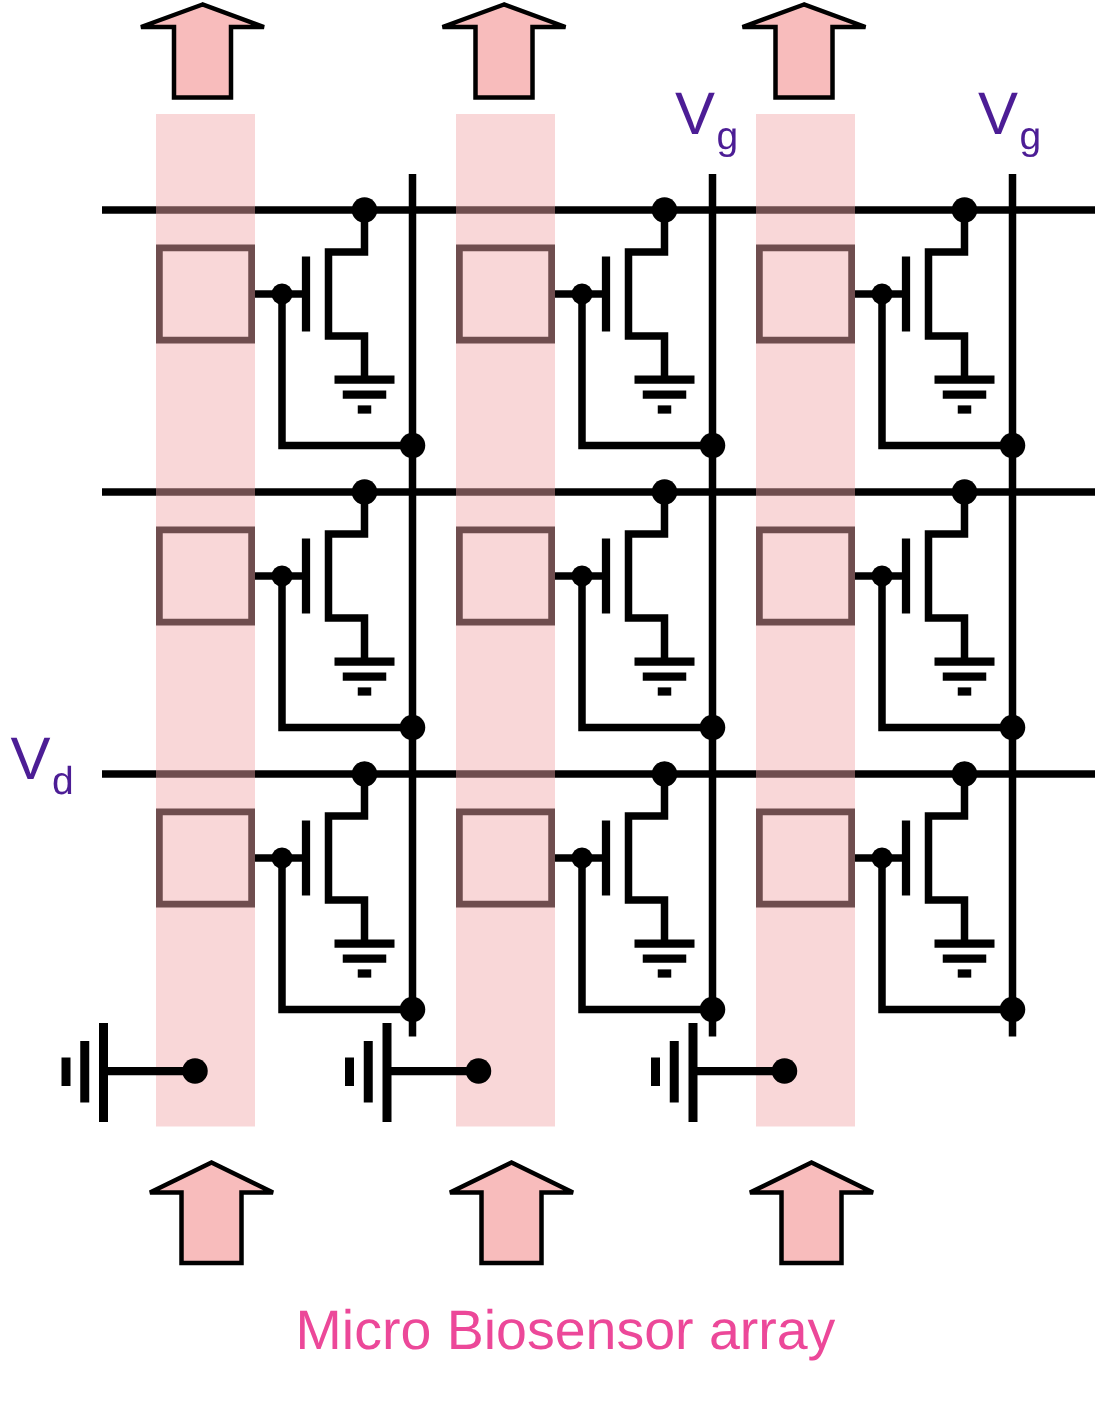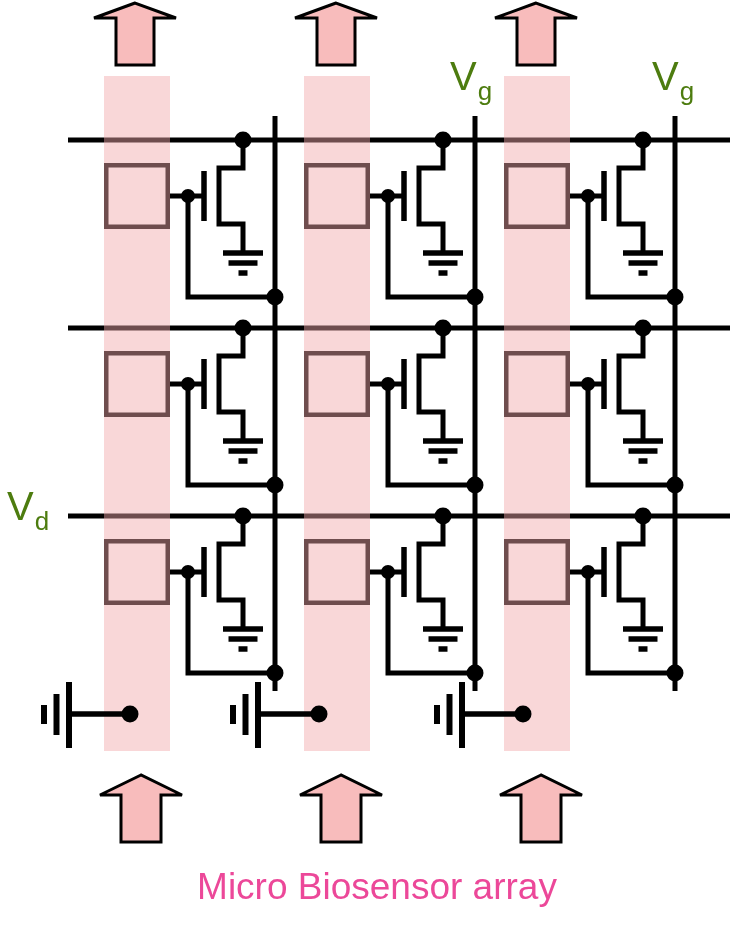--- a/index.html
+++ b/index.html
@@ -6,21 +6,21 @@
   #page{
     position:relative;
     width:730px;height:939px;
     background:#ffffff;
     overflow:hidden;
     font-family:"Liberation Sans", sans-serif;
   }
   #diagram-svg{position:absolute;left:0;top:0;}
   .label{
     position:absolute;
-    color:#4d7c0f;
+    color:#4c1d95;
     font-size:40px;
     line-height:1;
     white-space:nowrap;
     text-align:right;
   }
   .label .sub{
     font-size:26px;
     position:relative;
     top:10px;
     margin-left:1px;

